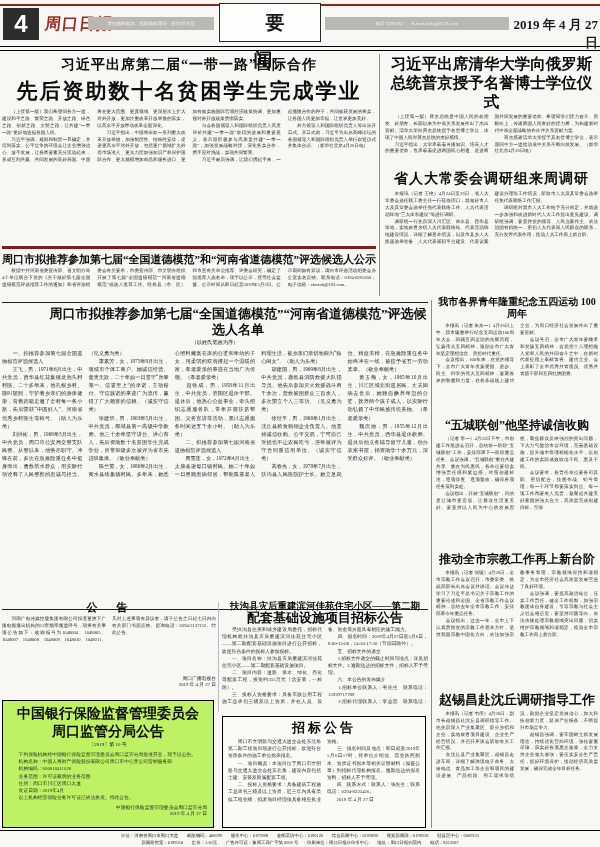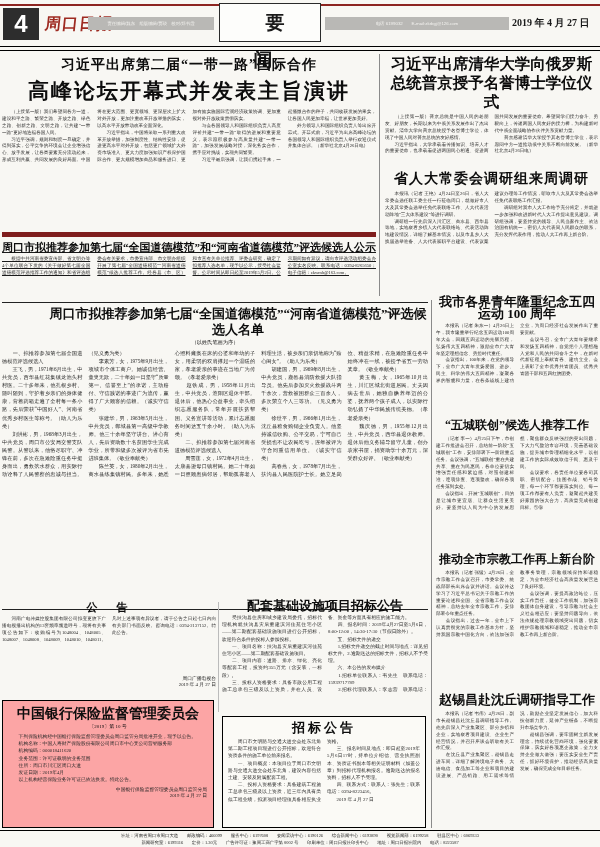--- a/index.html
+++ b/index.html
@@ -21,22 +21,22 @@
            font-family:"Liberation Sans",sans-serif;}
   .papername{position:absolute;left:45px;top:14px;font-size:16px;font-weight:bold;
              color:#9e2b22;transform:skewX(-6deg);letter-spacing:1px;}
   .graybar{position:absolute;top:17px;height:13px;background:#b9b8b5;color:#f3f2ef;
            font-size:4.4px;line-height:13px;text-align:center;overflow:hidden;
            font-family:"Liberation Sans",sans-serif;}
   .yaowenbox{position:absolute;left:219px;top:3px;width:100px;height:37px;background:#fdfdfb;
              border:1.2px solid #2a2a2a;text-align:center;}
   .yaowenbox span{font-size:19px;font-weight:bold;letter-spacing:14px;line-height:37px;
                   margin-left:24px;}
-  .datebox{position:absolute;left:512px;top:16px;width:86px;font-size:10px;font-weight:bold;
-           text-align:left;}
+  .datebox{position:absolute;left:512px;top:16px;width:86px;font-size:13px;font-weight:bold;
+           text-align:right;}
   .dblrule{position:absolute;left:0;top:46px;width:600px;height:3px;
            border-top:1.4px solid #000;border-bottom:0.8px solid #000;}
   .sig{font-size:4.8px;text-align:right;white-space:pre-line;margin-top:1px;color:#222;}
   .footer{position:absolute;left:0;top:830px;width:600px;border-top:1px solid #000;
           padding-top:2px;font-size:4.4px;line-height:1.55;text-align:center;color:#222;}
 </style>
 </head>
 <body>
 
 <div class="page">
@@ -49,21 +49,21 @@
     <div class="yaowenbox">
       <span>要　闻</span>
     </div>
     <div class="graybar" style="left:325px;width:184px;">电话 6199032　　E-mail:zkrbgj@126.com</div>
     <div class="datebox">2019 年 4 月 27 日</div>
   </div>
   <div class="dblrule"></div>
 
   <div class="abs" style="left:2px;top:52px;width:374px;">
     <div class="title-c" style="font-size:14px;line-height:26px;letter-spacing:1px;">习近平出席第二届“一带一路”国际合作</div>
-    <div class="title-c" style="font-size:21px;line-height:26px;letter-spacing:2px;">高峰论坛开幕式并发表主旨演讲</div>
+    <div class="title-c" style="font-size:21px;line-height:26px;letter-spacing:2px;">先后资助数十名贫困学生完成学业</div>
     <div class="body cols4" style="height:128px;margin-top:5px;">　　（上接第一版）我们希望同各方一道，建设和平之路、繁荣之路、开放之路、绿色之路、创新之路、文明之路，让共建“一带一路”更好地造福各国人民。
 　　习近平强调，规则和制度一旦确定，并得到落实，公平竞争的环境会让企业增强信心、放手发展，让各类要素充分流动起来，形成互利共赢、共同发展的良好局面。中国将在更大范围、更宽领域、更深层次上扩大对外开放，更加注重改革开放举措的落实，以高水平开放带动改革全面深化。
 　　习近平指出，中国将采取一系列重大改革开放举措，加强制度性、结构性安排，促进更高水平对外开放，包括更广领域扩大外资市场准入、更大力度加强知识产权保护国际合作、更大规模增加商品和服务进口、更加有效实施国际宏观经济政策协调、更加重视对外开放政策贯彻落实。
 　　与会各国领导人和国际组织负责人高度评价共建“一带一路”取得的进展和重要意义，表示愿积极参与高质量共建“一带一路”，加强发展战略对接，深化务实合作，携手应对挑战，实现共同繁荣。
 　　习近平最后强调，让我们携起手来，一起播撒合作的种子，共同收获发展的果实，让各国人民更加幸福，让世界更加美好。
 　　外方领导人和国际组织负责人等出席开幕式。开幕式前，习近平为出席高峰论坛的各国领导人和国际组织负责人举行欢迎仪式并集体合影。（新华社北京4月26日电）</div>
   </div>
 
   <div class="abs vrule" style="left:379px;top:54px;height:242px;"></div>
 
@@ -75,21 +75,21 @@
 　　普京感谢清华大学授予其名誉博士学位，表示愿同中方一道推动俄中关系不断向前发展。（新华社北京4月26日电）</div>
   </div>
 
   <div class="abs" style="left:385px;top:150px;width:213px;">
     <div class="title-c" style="font-size:14px;line-height:17px;letter-spacing:1px;margin-top:20px;">省人大常委会调研组来周调研</div>
     <div class="body cols2" style="height:124px;margin-top:4px;">　　本报讯（记者 王艳）4月24日至26日，省人大常委会选任联工委主任一行莅临周口，就做好市人大及其常委会选举任免代表联络工作、人大代表活动阵地“三大体系建设”等进行调研。
 　　调研组一行先后深入川汇区、商水县、西华县等地，实地察看乡镇人大代表联络站、代表活动阵地建设情况，详细了解基本情况，以及市县乡人大换届选举准备、人大代表履职平台建设、代表议案建议办理等工作情况，听取市人大及其常委会选举任免代表联络工作汇报。
 　　调研组对我市人大工作给予充分肯定，并就进一步加强和改进新时代人大工作提出意见建议。调研组强调，要坚持党的领导、人民当家作主、依法治国有机统一，密切人大代表同人民群众的联系，充分发挥代表作用，推动人大工作再上新台阶。</div>
   </div>
 
-  <div class="abs" style="left:2px;top:232px;width:374px;border-top:5px solid #7f1d1d;padding-top:3px;text-decoration:underline;">
+  <div class="abs" style="left:2px;top:246px;width:374px;border-top:3px solid #7f1d1d;padding-top:3px;">
     <div class="title-c" style="font-size:11px;line-height:14px;">周口市拟推荐参加第七届“全国道德模范”和“河南省道德模范”评选候选人公示</div>
     <div class="body cols4" style="height:34px;margin-top:2px;">　　根据中共河南省委宣传部、省文明办等4个单位联合下发的《关于做好第七届全国道德模范评选推荐工作的通知》和省评选组委会有关要求，市委宣传部、市文明办组织开展了第七届“全国道德模范”“河南省道德模范”候选人推荐工作。经各县（市、区）和市直有关单位推荐、评委会研究，确定了拟推荐人选名单，现予以公示，接受社会监督。公示时间从即日起至2019年5月2日。公示期间如有异议，请向市评选活动组委会办公室实名反映。联系电话：0394-8265650；电子信箱：zkwmb@163.com。</div>
   </div>
 
   <div class="abs" style="left:2px;top:302px;width:426px;border-top:1px solid #222;border-bottom:1px solid #222;padding:3px 0 4px 0;">
     <div class="title-c" style="font-size:13px;line-height:16px;margin-left:46px;">周口市拟推荐参加第七届“全国道德模范”“河南省道德模范”评选候选人名单</div>
     <div class="title-c" style="font-size:5.2px;line-height:8px;font-weight:normal;">（以姓氏笔画为序）</div>
     <div class="body cols5" style="height:256px;margin-top:3px;font-size:5.2px;line-height:1.55;">　　一、拟推荐参加第七届全国道德模范评选候选人
 　　王飞，男，1971年6月出生，中共党员，西华县红花集镇龙池头村村医。二十多年来，他扎根乡村、随叫随到，守护着乡亲们的身体健康，背着药箱走遍了全村每一条小路，先后荣获“中国好人”、河南省优秀乡村医生等称号。（助人为乐类）
 　　刘洪彬，男，1968年3月出生，中共党员，周口市公安局交警支队民警。从警以来，他恪尽职守、冲锋在前，多次在急难险重任务中挺身而出，勇救落水群众，用实际行动诠释了人民警察的忠诚与担当。（见义勇为类）
@@ -102,28 +102,28 @@
 　　胡建国，男，1969年8月出生，中共党员，鹿邑县消防救援大队指导员。他先后参加灭火救援战斗两千余次，营救被困群众三百余人，多次荣立个人三等功。（见义勇为类）
 　　徐世平，男，1966年1月出生，沈丘县粮食购销企业负责人。他坚持诚信收购、公平交易，宁可自己受损也不让农民吃亏，连年被评为守合同重信用单位。（诚实守信类）
 　　高春燕，女，1978年7月出生，扶沟县人民医院护士长。她立足岗位、精益求精，在急难险重任务中始终冲在一线，被授予省五一劳动奖章。（敬业奉献类）
 　　黄玉梅，女，1965年10月出生，川汇区城北街道居民。丈夫因病去世后，她独自赡养年迈的公婆，抚养两个孩子成人，以实际行动弘扬了中华民族传统美德。（孝老爱亲类）
 　　魏庆德，男，1955年12月出生，中共党员，西华县退休教师。退休后他义务辅导留守儿童，创办农家书屋，捐资助学十余万元，深受群众好评。（敬业奉献类）</div>
   </div>
 
   <div class="abs vrule" style="left:431px;top:300px;height:528px;"></div>
 
   <div class="abs" style="left:436px;top:296px;width:162px;">
-    <div class="title-c" style="font-size:13px;line-height:12px;">我市各界青年隆重纪念五四运动 100 周年</div>
+    <div class="title-c" style="font-size:10px;line-height:12px;">我市各界青年隆重纪念五四运动 100 周年</div>
     <div class="body cols2" style="height:102px;margin-top:3px;">　　本报讯（记者 朱东一）4月26日上午，我市隆重举行纪念五四运动100周年大会，回顾五四运动的光辉历程，弘扬伟大五四精神，激励全市广大青年坚定理想信念、勇担时代重任。
 　　会议指出，100年来，在党的领导下，全市广大青年发扬爱国、进步、民主、科学的伟大五四精神，凝聚各界的智慧和力量，在各条战线上建功立业，为周口经济社会发展作出了重要贡献。
 　　会议号召，全市广大青年要继承和发扬五四精神，自觉把个人理想融入党和人民的共同奋斗之中，在新时代新征程上奉献青春、建功立业。会上表彰了全市优秀共青团员、优秀共青团干部和五四红旗团委。</div>
   </div>
 
   <div class="abs" style="left:436px;top:418px;width:162px;">
-    <div class="title-c" style="font-size:12px;line-height:15px;">“五城联创”候选人推荐工作</div>
+    <div class="title-c" style="font-size:12px;line-height:15px;">“五城联创”他坚持诚信收购</div>
     <div class="body cols2" style="height:106px;margin-top:3px;">　　（记者 李一）4月25日下午，市创建工作推进会召开，总结前一阶段“五城联创”工作，安排部署下一阶段重点任务。会议强调，“五城联创”重在共建共享、重在为民惠民，各单位要切实增强责任感和紧迫感，对照创建标准，逐项排查、逐项整改，确保各项任务落到实处。
 　　会议指出，开展“五城联创”，目的是让城市更宜居、让群众生活更美好。要坚持以人民为中心的发展思想，聚焦群众反映强烈的突出问题，下大力气整治市容环境，完善基础设施，提升城市管理精细化水平，以创建工作的实际成效取信于民、惠及于民。
 　　会议要求，各责任单位要各司其职、密切配合，挂图作战、销号管理，每一个环节都要落实到位、每一项工作都要有人负责，凝聚起共建美好家园的强大合力，高质量完成创建目标。①⑥</div>
   </div>
 
   <div class="abs" style="left:436px;top:552px;width:162px;">
     <div class="title-c" style="font-size:12px;line-height:15px;">推动全市宗教工作再上新台阶</div>
     <div class="body cols2" style="height:112px;margin-top:3px;">　　本报讯（记者 张猛）4月26日，全市宗教工作会议召开，市委常委、统战部部长出席会议并讲话。会议传达学习了习近平总书记关于宗教工作的重要论述和全国、全省宗教工作会议精神，总结去年全市宗教工作，安排部署今年重点任务。
 　　会议指出，过去一年，全市上下认真贯彻党的宗教工作基本方针，坚持我国宗教中国化方向，依法加强宗教事务管理，宗教领域保持和谐稳定，为全市经济社会高质量发展营造了良好环境。
 　　会议强调，要提高政治站位，压实工作责任，健全工作机制，加强宗教团体自身建设，引导宗教与社会主义社会相适应；要坚持问题导向，依法依规处理宗教领域突出问题，切实维护宗教领域和谐稳定，推动全市宗教工作再上新台阶。</div>
@@ -136,36 +136,38 @@
 　　赵锡昌强调，要牢固树立新发展理念，持续优化营商环境，强化要素保障，落实好各项惠企政策，全力支持企业做大做强；要压实安全生产责任，抓好环境保护，推动经济高质量发展，确保完成全年目标任务。</div>
   </div>
 
   <div class="abs" style="left:2px;top:600px;width:214px;">
     <div class="title-c" style="font-size:11px;line-height:14px;letter-spacing:4px;">公　告</div>
     <div class="body cols2" style="height:58px;margin-top:2px;">　　河南广电传媒控股集团有限公司拟变更旗下广播电视播出机构的13套频率频道呼号，现将有关事项公告如下：收购编号为1048004、1048005、1048007、1048008、1048009、1048010、1048011。凡对上述事项有异议者，请于公告之日起七日内向有关部门书面反映。咨询电话：0394-2137152。特此公告。</div>
     <div class="sig">周口广播电视台
 2019 年 4 月 27 日</div>
   </div>
 
-  <div class="abs" style="left:2px;top:700px;width:212px;height:128px;border:1.5px solid #000;padding:4px 6px;background:#fca5a5;">
+  <div class="abs" style="left:2px;top:700px;width:212px;height:128px;border:1.5px solid #000;padding:4px 6px;background:#bef264;">
     <div class="title-c" style="font-size:14px;line-height:18px;">中国银行保险监督管理委员会</div>
+    <div class="title-c" style="font-size:14px;line-height:18px;">周口监管分局公告</div>
     <div class="title-c" style="font-size:5px;line-height:8px;font-weight:normal;">〔2019〕第 10 号</div>
     <div class="body" style="height:52px;margin-top:2px;font-size:4.8px;">　　下列保险机构经中国银行保险监督管理委员会周口监管分局批准开业，现予以公告。
 　　机构名称：中国人寿财产保险股份有限公司周口市中心支公司营销服务部
 　　机构编码：000018411620
 　　业务范围：许可证载明的业务范围
 　　住所：周口市川汇区周口大道
 　　发证日期：2019年4月
 　　以上机构经营保险业务许可证已依法换发。特此公告。</div>
     <div class="sig">中国银行保险监督管理委员会周口监管分局
 2019 年 4 月 27 日</div>
   </div>
 
   <div class="abs vrule" style="left:218px;top:602px;height:110px;border-left-color:#bbb;"></div>
   <div class="abs" style="left:222px;top:600px;width:206px;">
+    <div class="title-c" style="font-size:9.5px;line-height:12px;">扶沟县灾后重建滨河佳苑住宅小区——第二期</div>
     <div class="title-c" style="font-size:13px;line-height:12px;">配套基础设施项目招标公告</div>
     <div class="body cols2" style="height:86px;margin-top:2px;font-size:4.8px;">　　受扶沟县住房和城乡建设局委托，招标代理机构就扶沟县灾后重建滨河佳苑住宅小区——第二期配套基础设施项目进行公开招标，欢迎符合条件的投标人参加投标。
 　　一、项目名称：扶沟县灾后重建滨河佳苑住宅小区——第二期配套基础设施项目。
 　　二、项目内容：道路、排水、绿化、亮化等配套工程，投资约355万元（含安装，一标段）。
 　　三、投标人资格要求：具备市政公用工程施工总承包三级及以上资质，并在人员、设备、资金等方面具有相应的施工能力。
 　　四、报名时间：2019年4月27日至5月6日，8:00-12:00，14:30-17:30（节假日除外）。
 　　五、招标文件的递交
 　　1.招标文件递交的截止时间与地点：详见招标文件。2.逾期送达的招标文件，招标人不予受理。
 　　六、本公告的发布媒介
 　　1.招标单位联系人：韦先生　联系电话：15939717789

